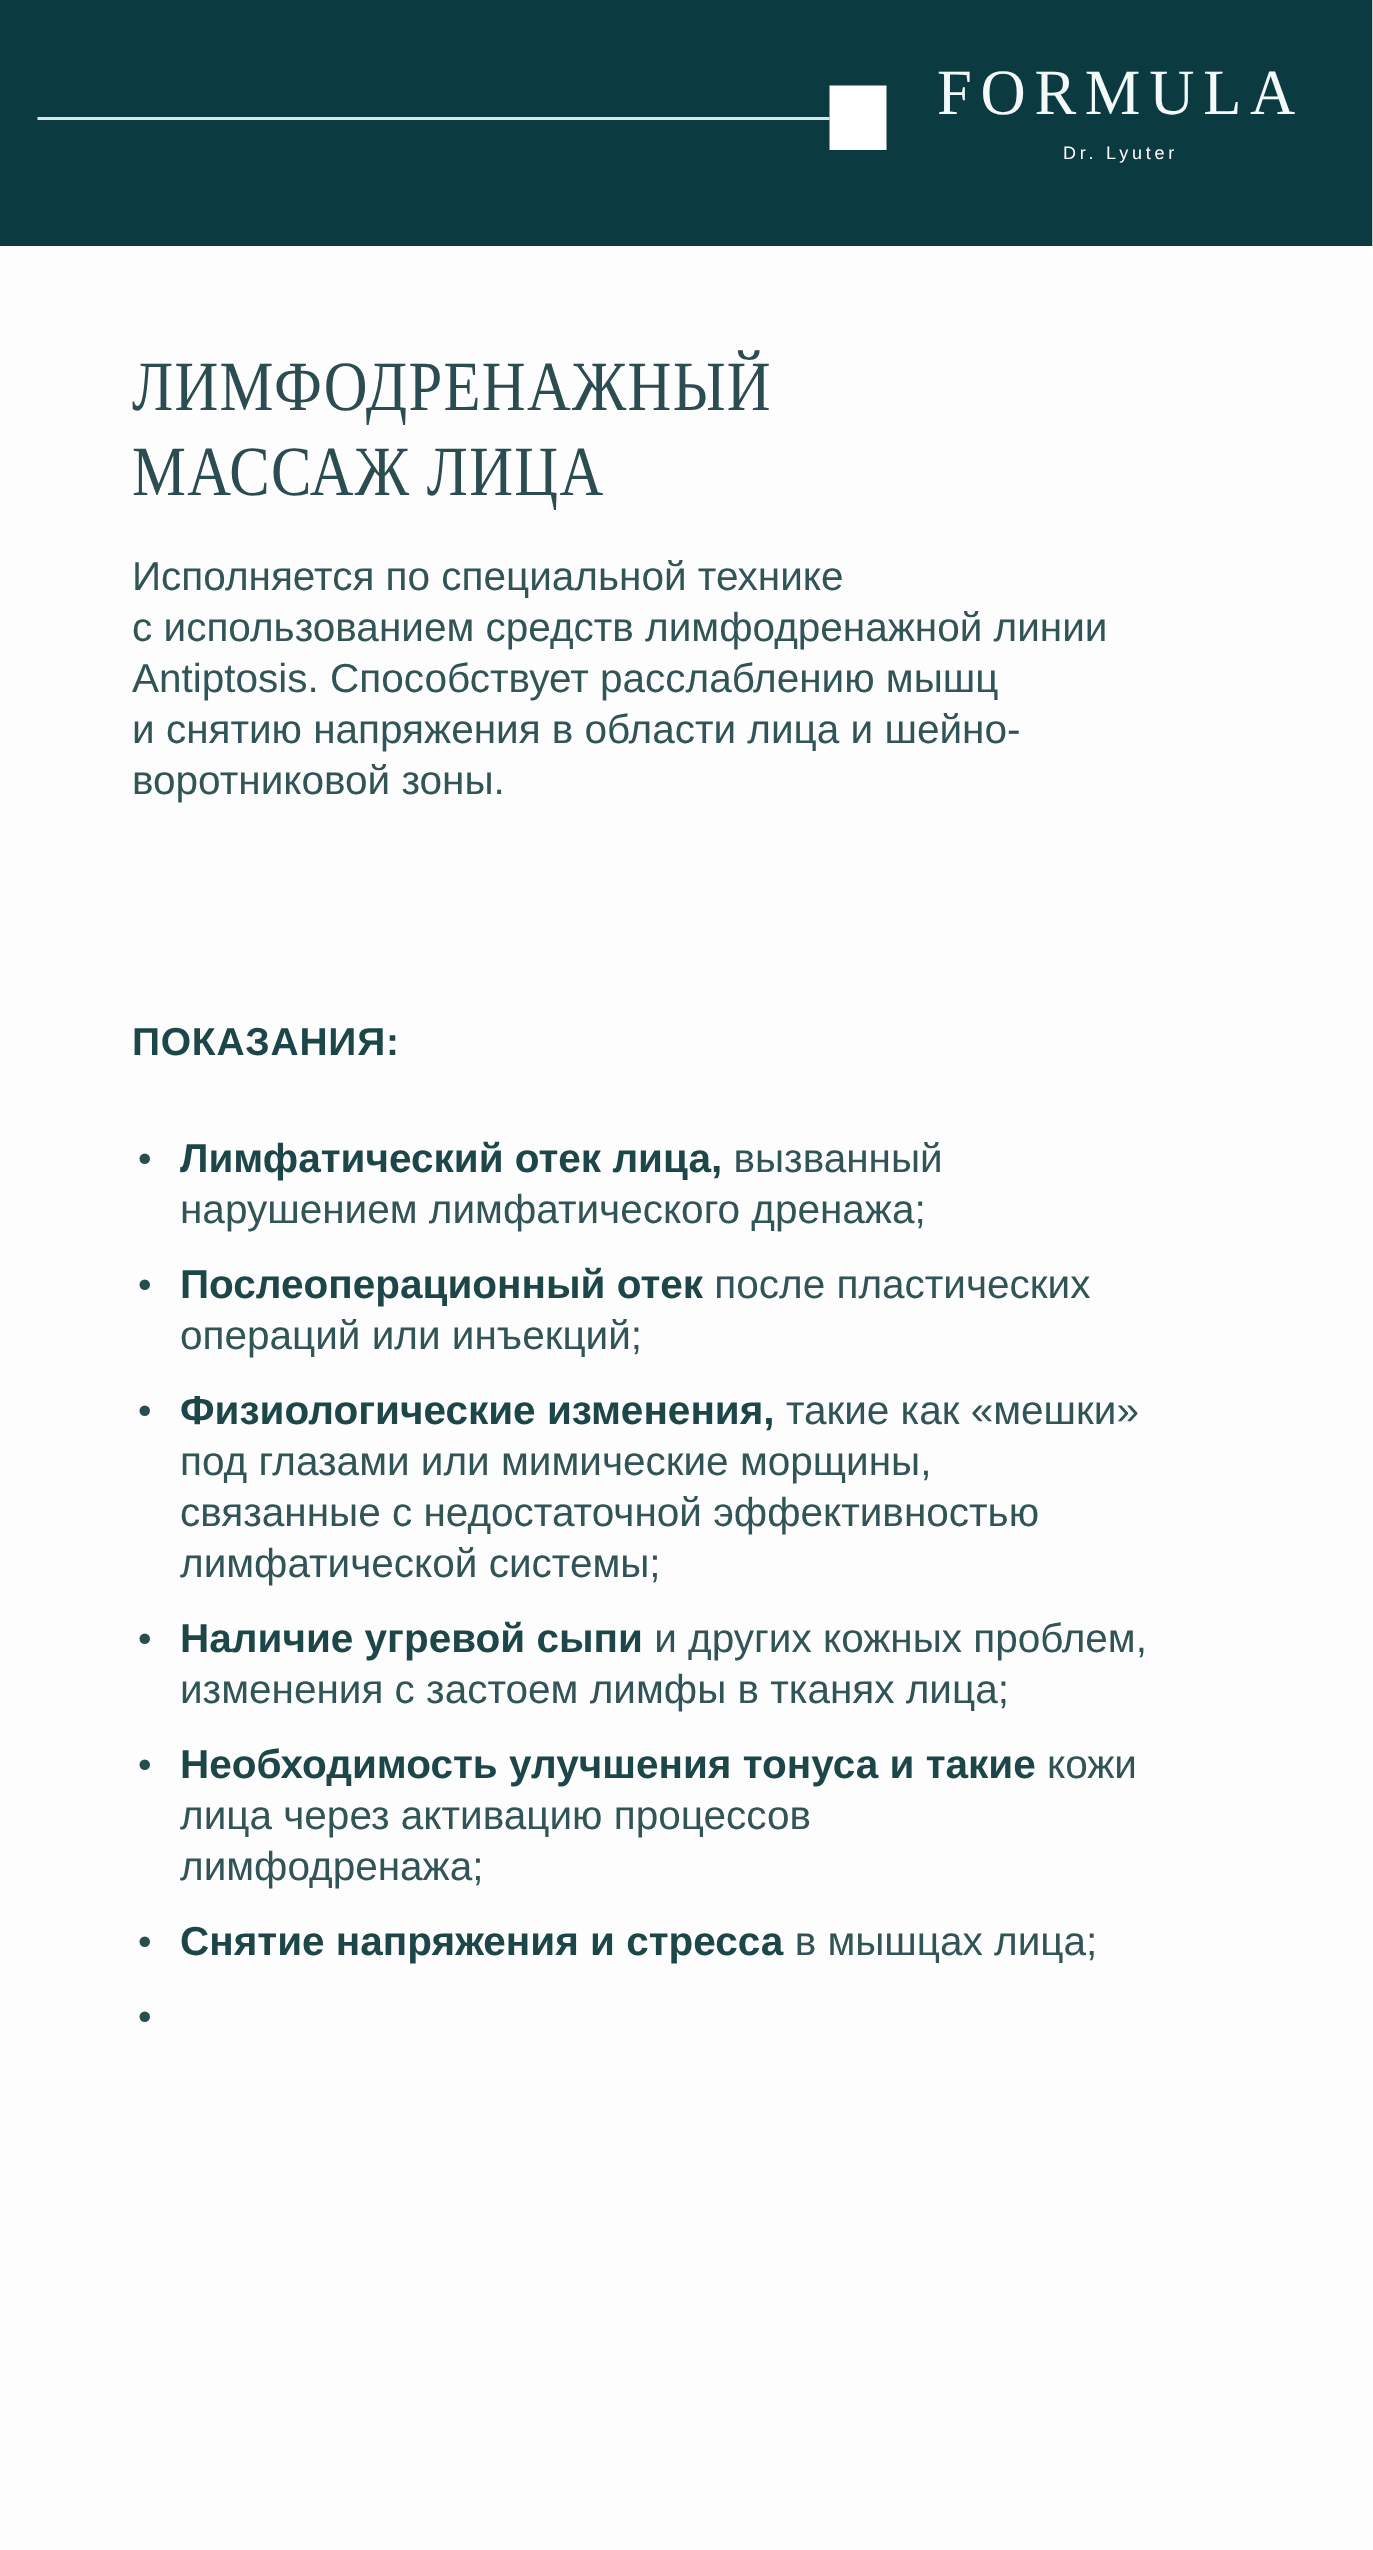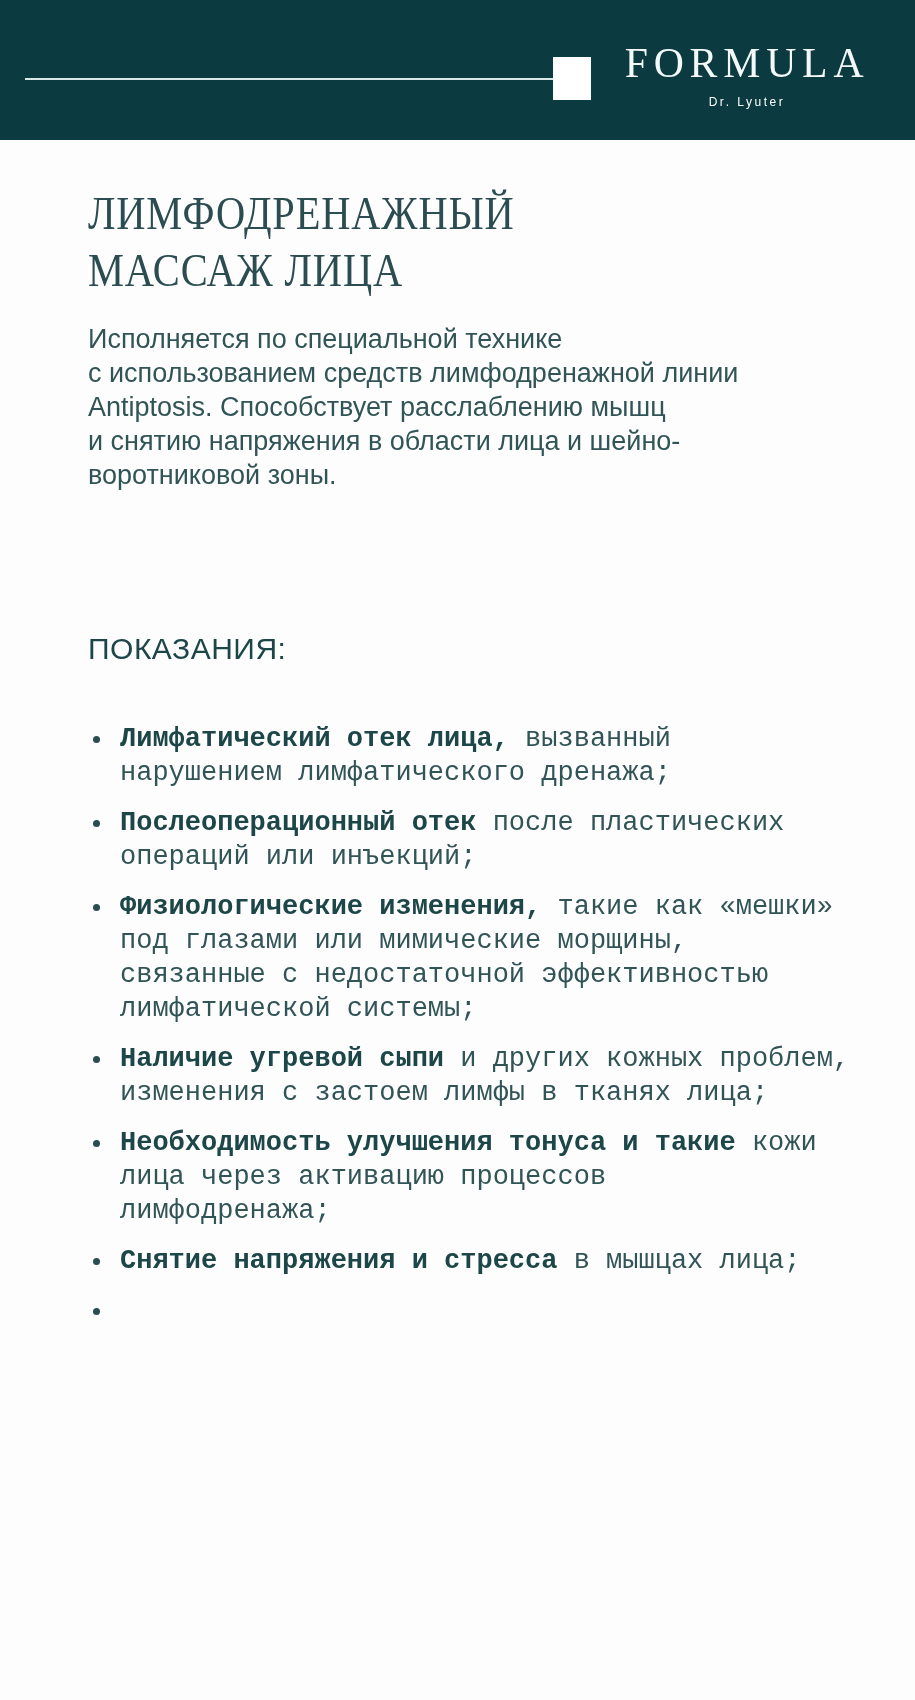--- a/index.html
+++ b/index.html
@@ -13,21 +13,21 @@
   }
   *{margin:0;padding:0;box-sizing:border-box;}
   html,body{background:#ffffff;}
   body{
     width:915px;height:1700px;margin:0 auto;
     background:var(--page-bg);
     font-family:"Liberation Sans",sans-serif;
     overflow:hidden;position:relative;
   }
   .header{
-    position:relative;height:140px;width:100%;
+    position:relative;height:164px;width:100%;
     background:var(--header-bg);
   }
   .header-rule{
     position:absolute;left:25px;top:78px;width:528px;height:2px;
     background:var(--rule-color);
   }
   .brand-square{
     position:absolute;left:553px;top:57px;width:38px;height:43px;
     background:#ffffff;
   }
@@ -39,42 +39,42 @@
     font-size:43px;line-height:46px;font-weight:400;
     letter-spacing:6px;color:var(--logo-color);
     transform:scaleX(0.97);transform-origin:center top;
     white-space:nowrap;
   }
   .logo-sub{
     font-size:12px;line-height:22px;letter-spacing:2.5px;
     color:#ffffff;margin-top:5px;
   }
   .main{
-    padding:45px 55px 0 88px;
+    padding:66px 55px 0 88px;
   }
   .page-title{
     font-family:"Liberation Serif",serif;
     font-size:47px;line-height:57px;font-weight:400;
     color:var(--title-color);letter-spacing:1px;
     transform:scaleX(0.86);transform-origin:left top;
     white-space:nowrap;
   }
   .intro{
     margin-top:23px;
     font-size:27px;line-height:34px;
     color:var(--body-color);
     white-space:pre-line;
   }
   .section-heading{
     margin-top:140px;
-    font-size:30px;line-height:34px;font-weight:400;
+    font-size:26px;line-height:34px;font-weight:700;
     color:var(--bold-color);letter-spacing:0.5px;
   }
   .indications-list{
-    margin-top:56px;list-style:none;font-family:Liberation Mono, monospace;
+    margin-top:44px;list-style:none;
   }
   .list-item{
     display:flex;align-items:flex-start;
     margin-bottom:16px;
     font-size:27px;line-height:34px;
     color:var(--body-color);
   }
   .bullet-icon{
     flex:none;width:7px;height:7px;border-radius:50%;
     background:#2a4d4f;

